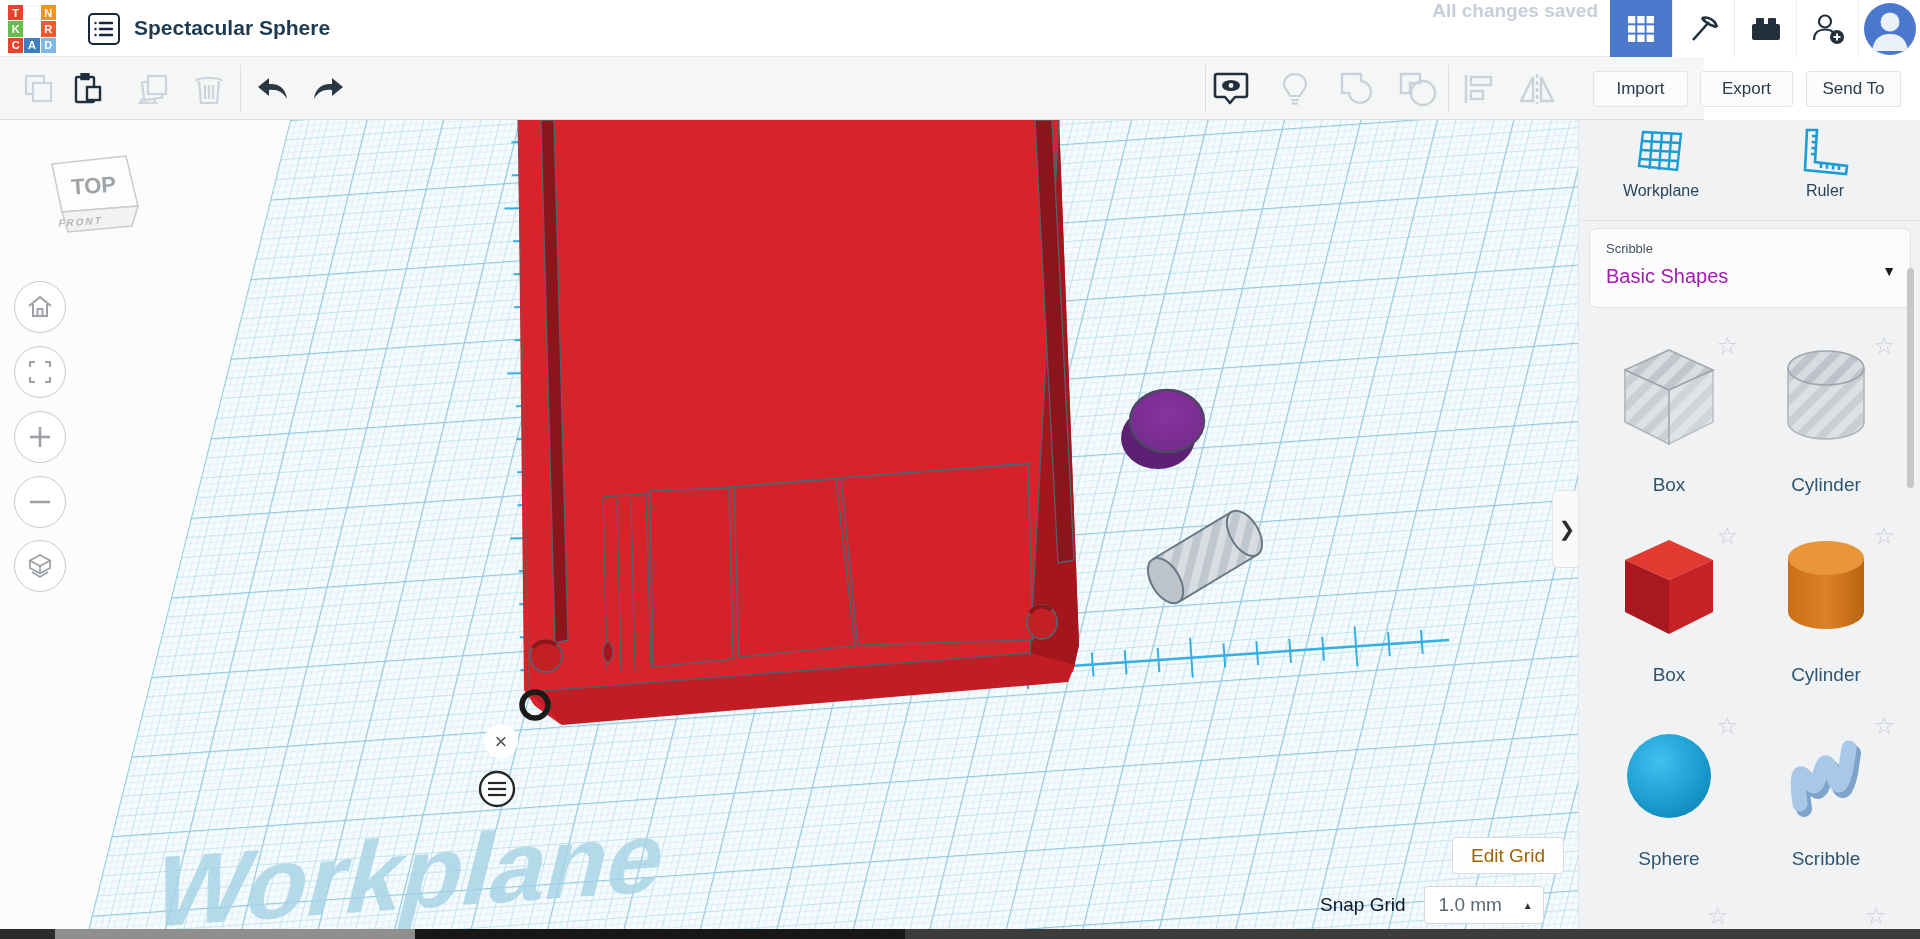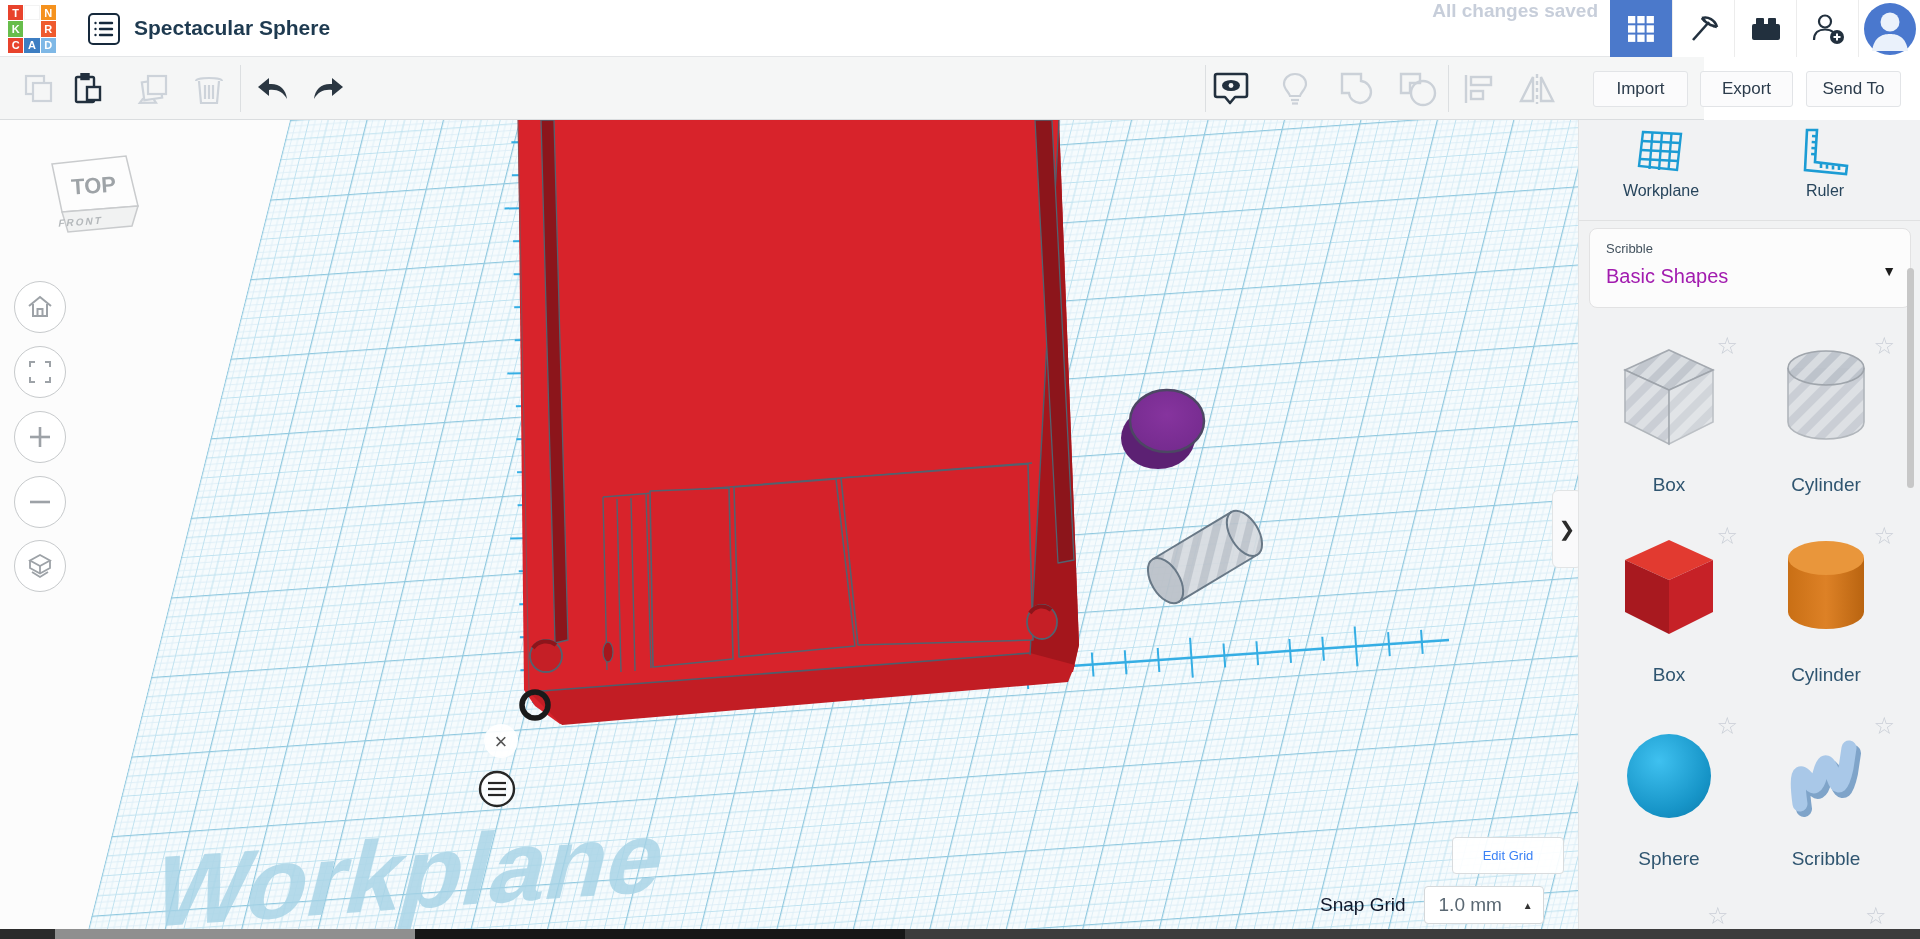--- a/index.html
+++ b/index.html
@@ -30,21 +30,21 @@
 
   
   .canvas { position:absolute; left:0; top:120px; width:1578px; height:819px; background:#FCFCFC; overflow:hidden; }
   .scene { position:absolute; left:0; top:0; }
   .tick { stroke:#35AEE4; stroke-width:2; }
 
   .navcol { position:absolute; left:14px; top:161px; z-index:10; }
   .navbtn { position:absolute; left:0; width:52px; height:52px; border-radius:50%; background:#fff; border:1.5px solid #C7CACC; display:flex; align-items:center; justify-content:center; cursor:pointer; }
   .viewcube { position:absolute; left:38px; top:28px; width:110px; height:104px; cursor:pointer; z-index:10; }
 
-  .editgrid-btn { position:absolute; left:1452px; top:717px; width:112px; height:37px; background:rgba(255,255,255,0.92); border:1px solid #D9DCDE; border-radius:4px; color:#3b82f6; font-size:13px; display:flex; align-items:center; justify-content:center; cursor:pointer; z-index:11; }
+  .editgrid-btn { position:absolute; left:1452px; top:717px; width:112px; height:37px; background:rgba(255,255,255,0.92); border:1px solid #D9DCDE; border-radius:4px; color:#a16207; font-size:19px; display:flex; align-items:center; justify-content:center; cursor:pointer; z-index:11; }
   .snapgrid { position:absolute; left:1320px; top:766px; display:flex; align-items:center; z-index:11; }
   .snapgrid .lbl { font-size:19px; color:#0f172a; margin-right:18px; }
   .snap-select { width:120px; height:38px; background:#fff; border:1px solid #D5D8DA; border-radius:4px; display:flex; align-items:center; justify-content:space-between; padding:0 10px 0 14px; color:#5A6873; font-size:19px; cursor:pointer; }
   .snap-select .caret { font-size:10px; color:#333; }
 
   .collapse-btn { position:absolute; left:1552px; top:370px; width:30px; height:78px; background:#FAFAFB; border:1px solid #E2E4E5; border-radius:6px; display:flex; align-items:center; justify-content:center; font-size:20px; color:#2B2B2B; cursor:pointer; z-index:12; }
 
   
   .panel { position:absolute; left:1578px; top:120px; width:342px; height:819px; background:#F1F2F3; border-left:1px solid #E3E4E5; z-index:20; }
   .panel-tabs { position:absolute; left:0; top:8px; width:328px; display:flex; justify-content:space-around; }

